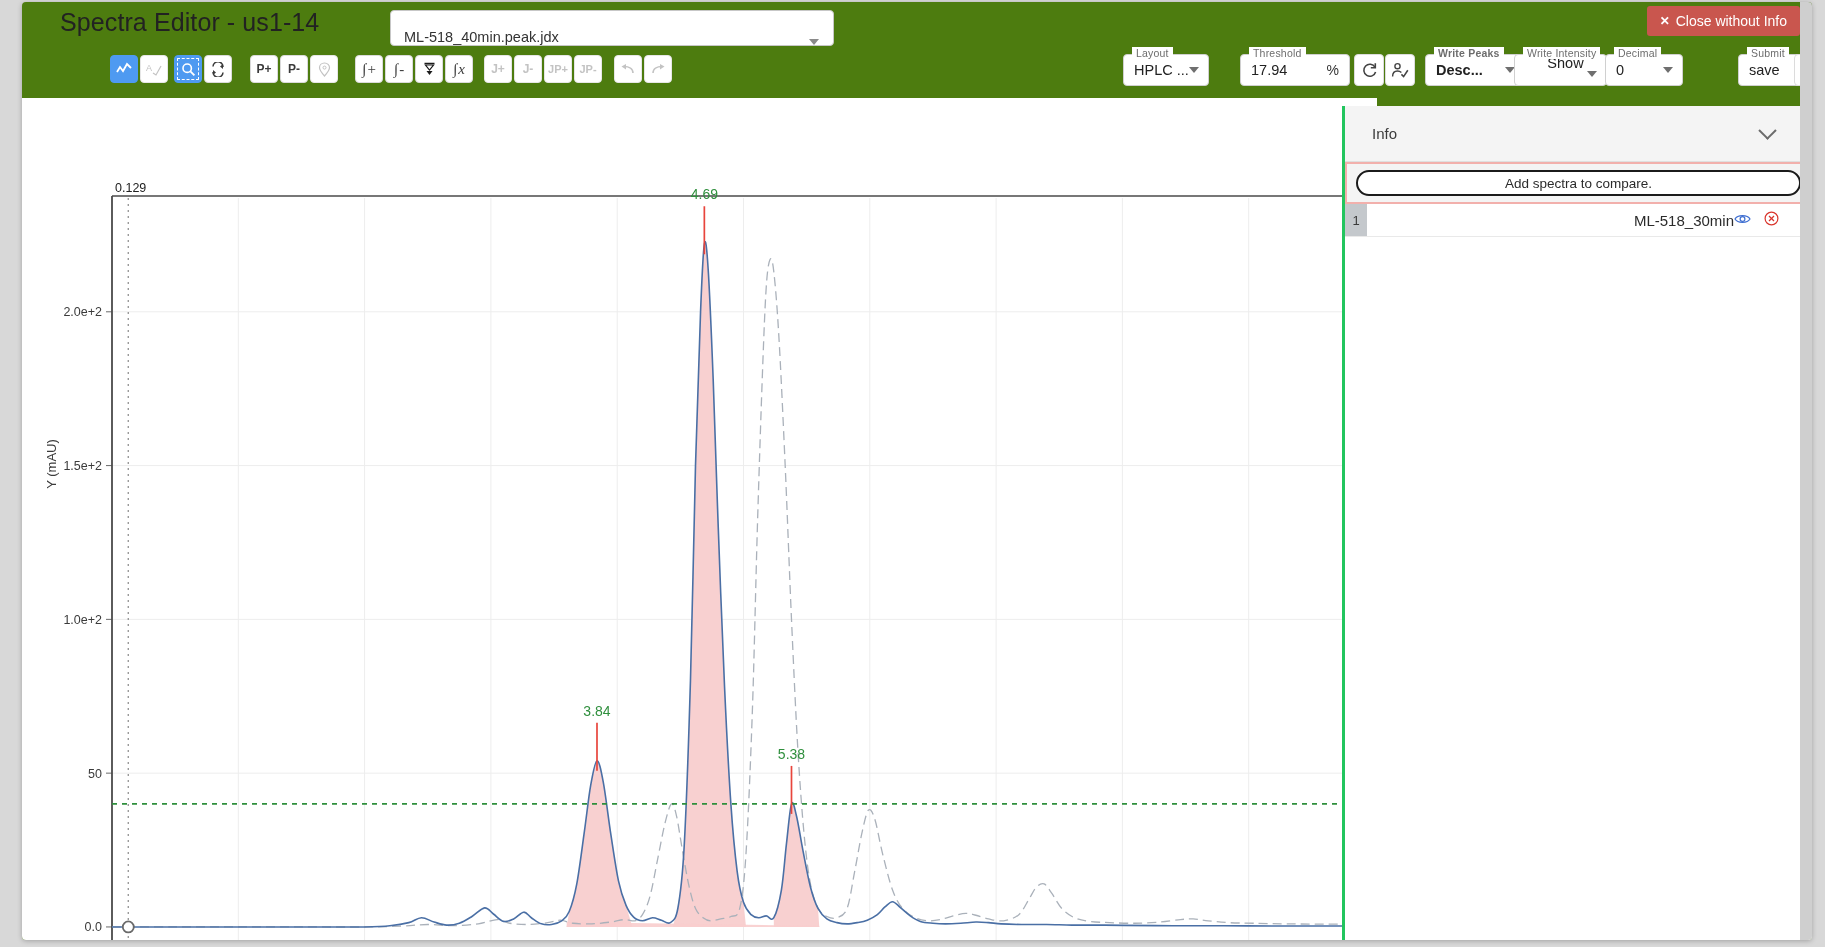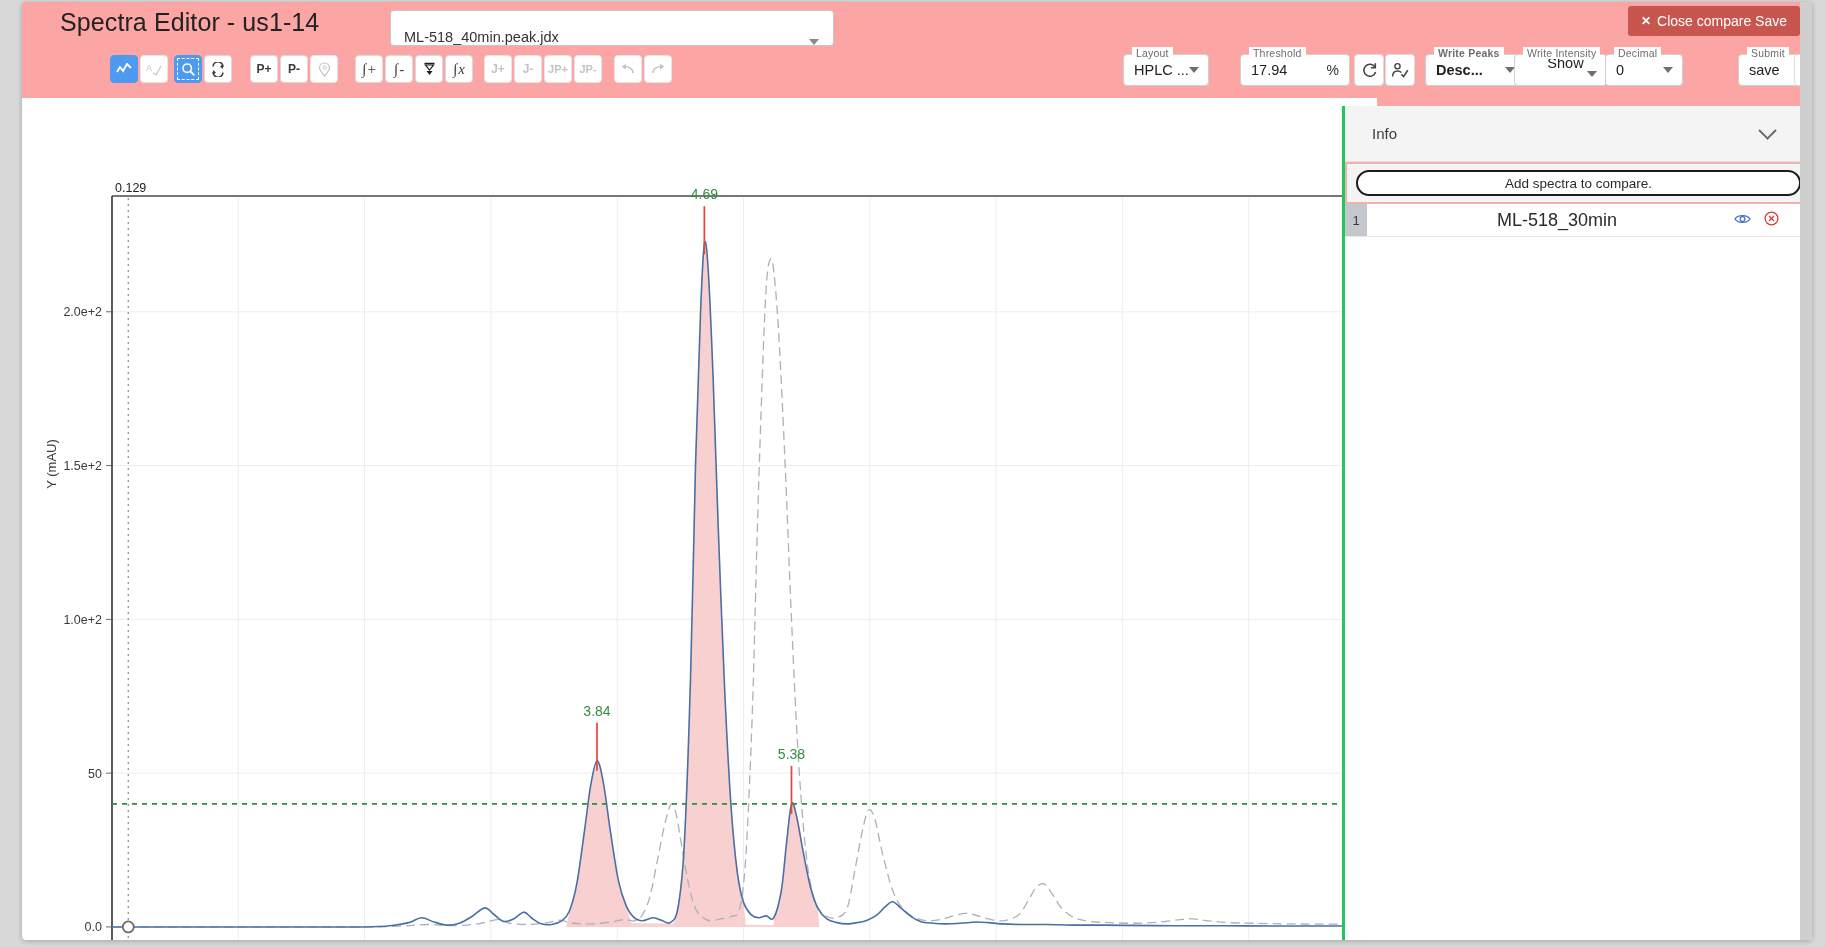--- a/index.html
+++ b/index.html
@@ -7,21 +7,21 @@
     margin: 0; padding: 0;
     width: 1825px; height: 947px;
     background: #d8d8d8;
     font-family: "Liberation Sans", sans-serif;
     overflow: hidden;
   }
   #app {
     position: absolute;
     left: 22px; top: 2px;
     width: 1790px; height: 938px;
-    background: #fca5a5;
+    background: #4d7c0f;
     border-radius: 4px;
     box-shadow: 0 1px 5px rgba(0,0,0,.25);
     overflow: hidden;
   }
 
   
   .hdr {
     position: relative;
     height: 46px;
     width: 100%;
@@ -172,22 +172,22 @@
     background: #fff;
     border-bottom: 1px solid #e9e9e9;
   }
   .cmp-idx {
     width: 22px; height: 100%;
     background: #c4c8cc; color: #3a3a3a;
     font-size: 13px;
     display: flex; align-items: center; justify-content: center;
   }
   .cmp-name {
-    flex: 1; text-align: center;
-    font-size: 18px; color: #2b2b2b; margin-left: 13px;
+    flex: 1; text-align: right;
+    font-size: 15px; color: #2b2b2b; margin-left: 13px;
   }
   .cmp-acts { display: flex; align-items: center; gap: 13px; padding-right: 33px; }
   .eye { color: #3f6fd1; cursor: pointer; }
   .del { color: #d9352c; cursor: pointer; }
 
   
   .sb {
     position: absolute; right: 0; top: 0;
     width: 7px; height: 100%;
     background: #f0f0f0;
@@ -211,21 +211,21 @@
   <div class="hdr">
     <div class="app-title">Spectra Editor - us1-14</div>
 
     <div class="file-select">
       <div class="val">ML-518_40min.peak.jdx</div>
       <div class="caret"></div>
     </div>
 
     <button class="close-btn">
       <span class="x">✕</span>
-      <span>Close compare Save</span>
+      <span>Close without Info</span>
     </button>
   </div>
 
   <div class="toolbar">
 
     <div class="tb-group" style="left:88px;">
       <div class="tb active">
         <svg width="16" height="14" viewBox="0 0 16 14">
             <polyline points="1,10 4,5 7,9 11,2 15,6" fill="none" stroke="#fff" stroke-width="1.8"></polyline>
           </svg>

